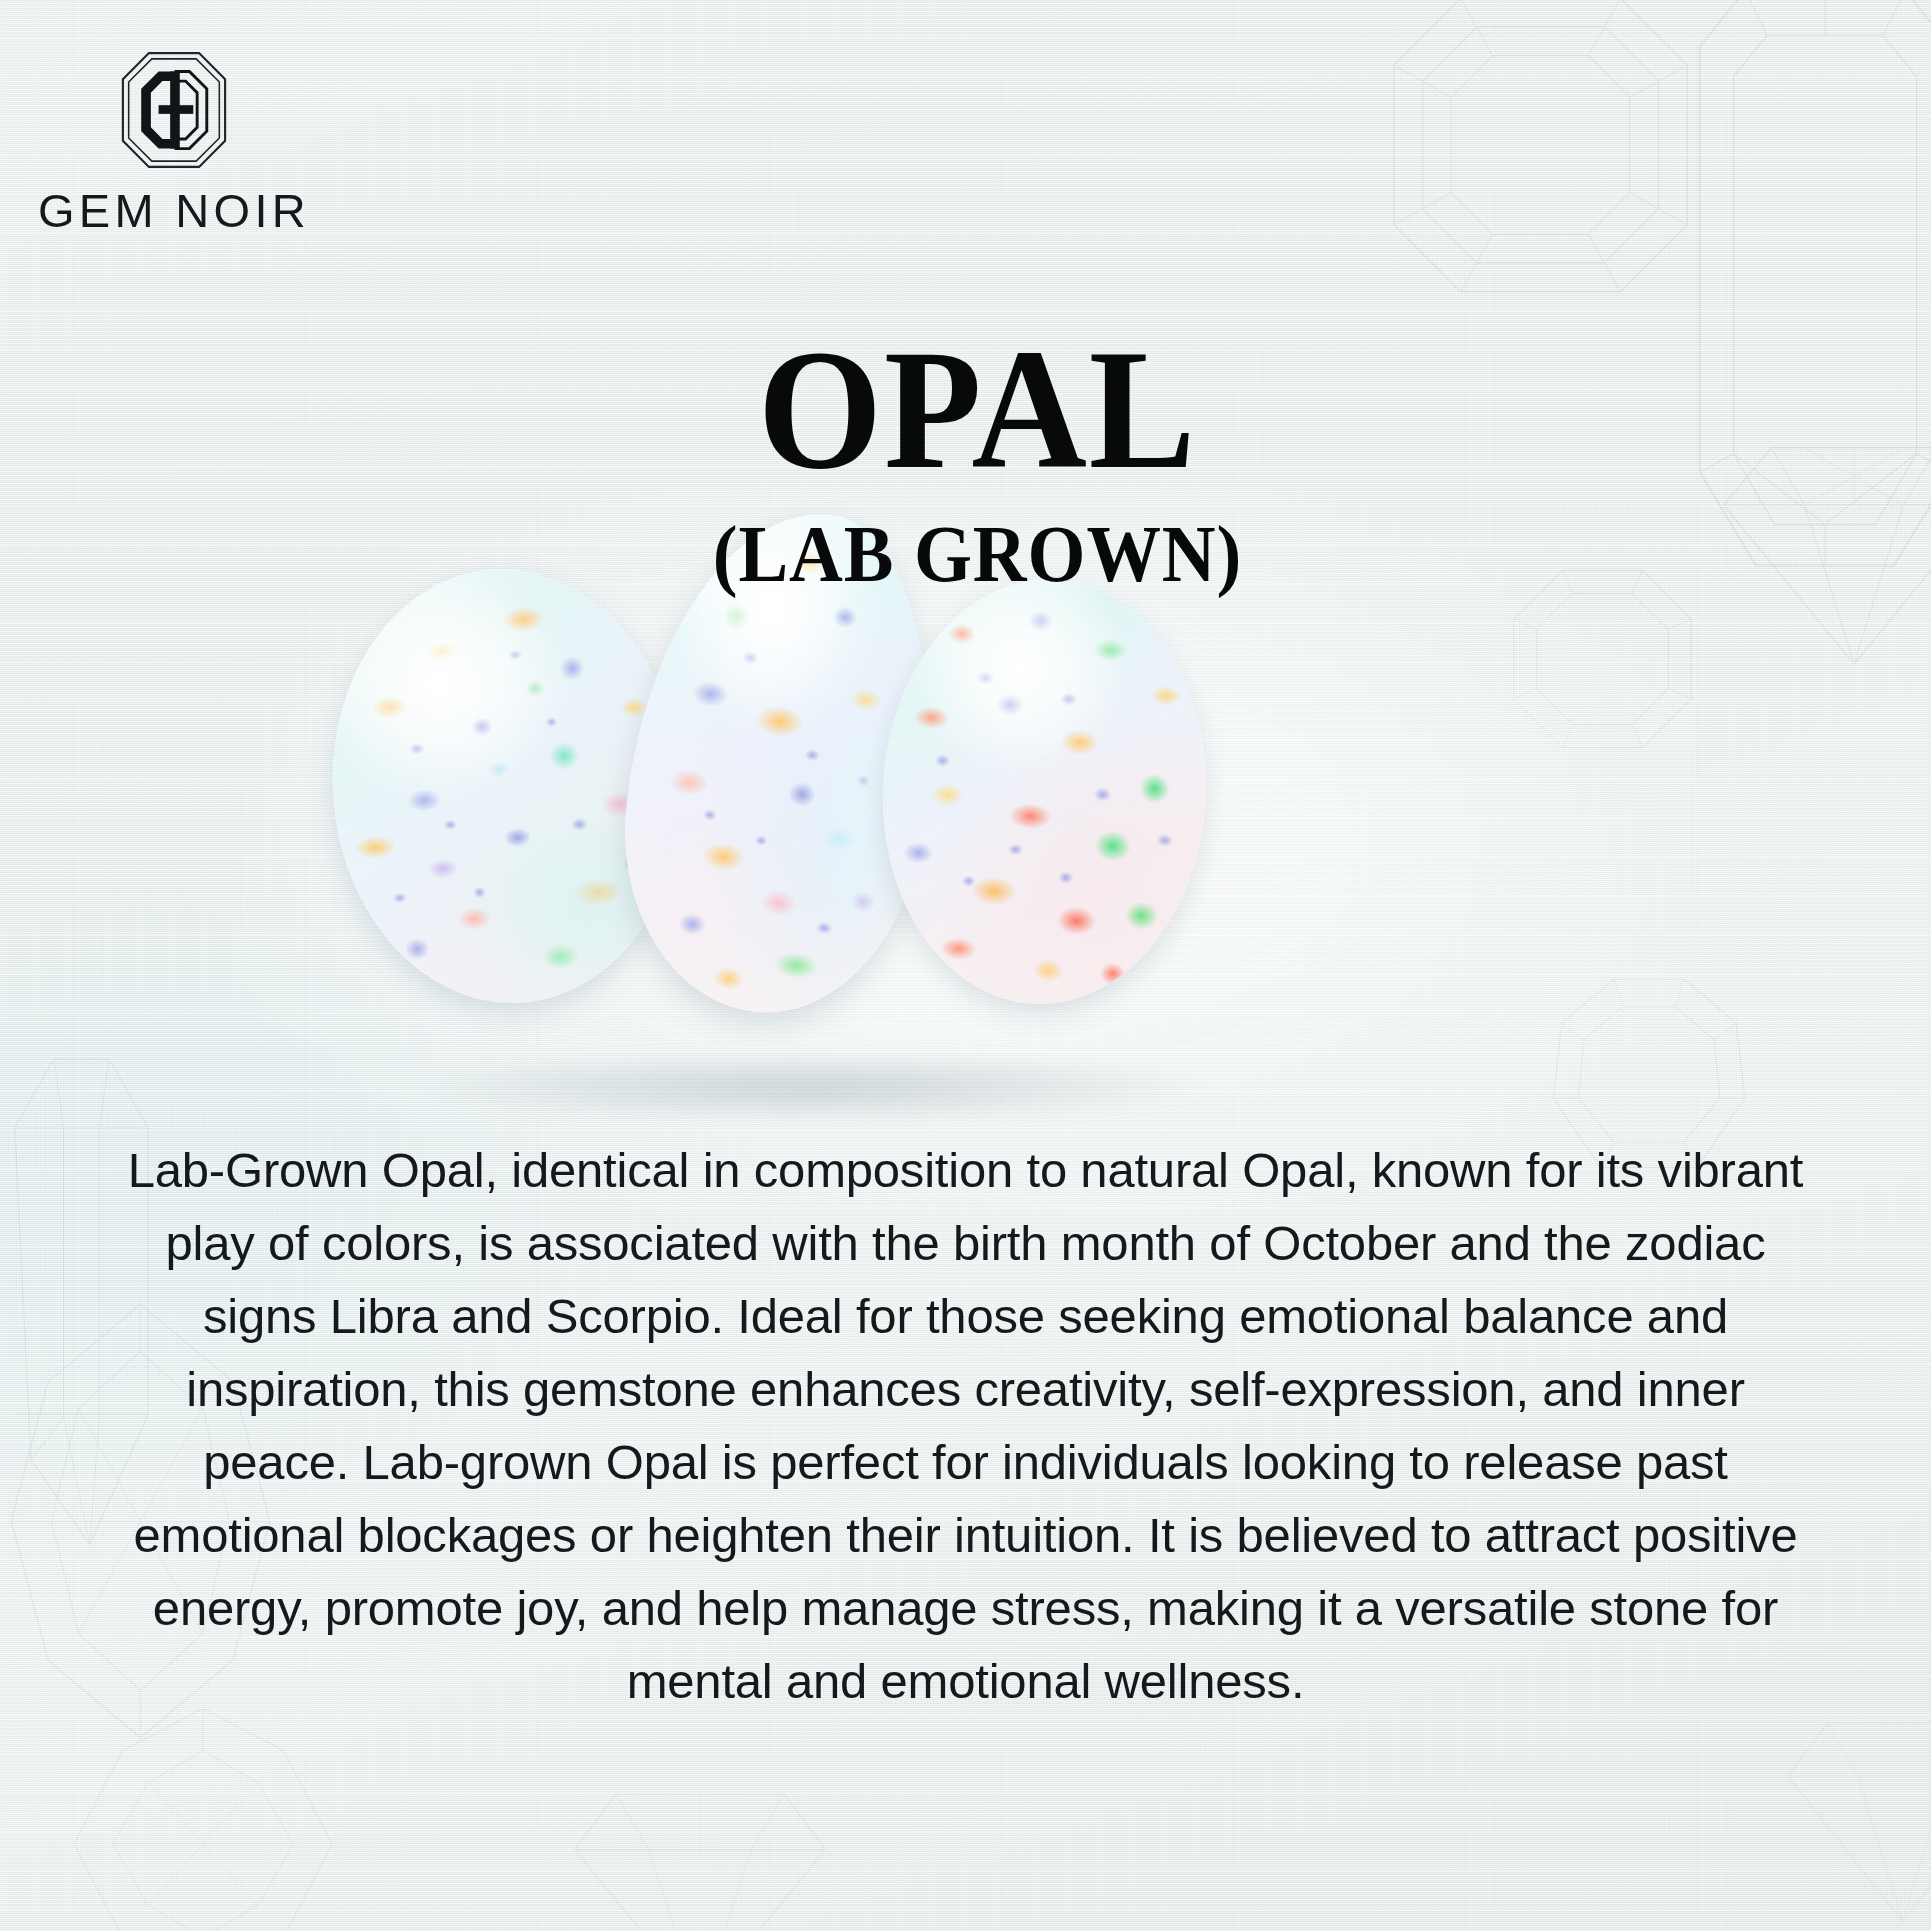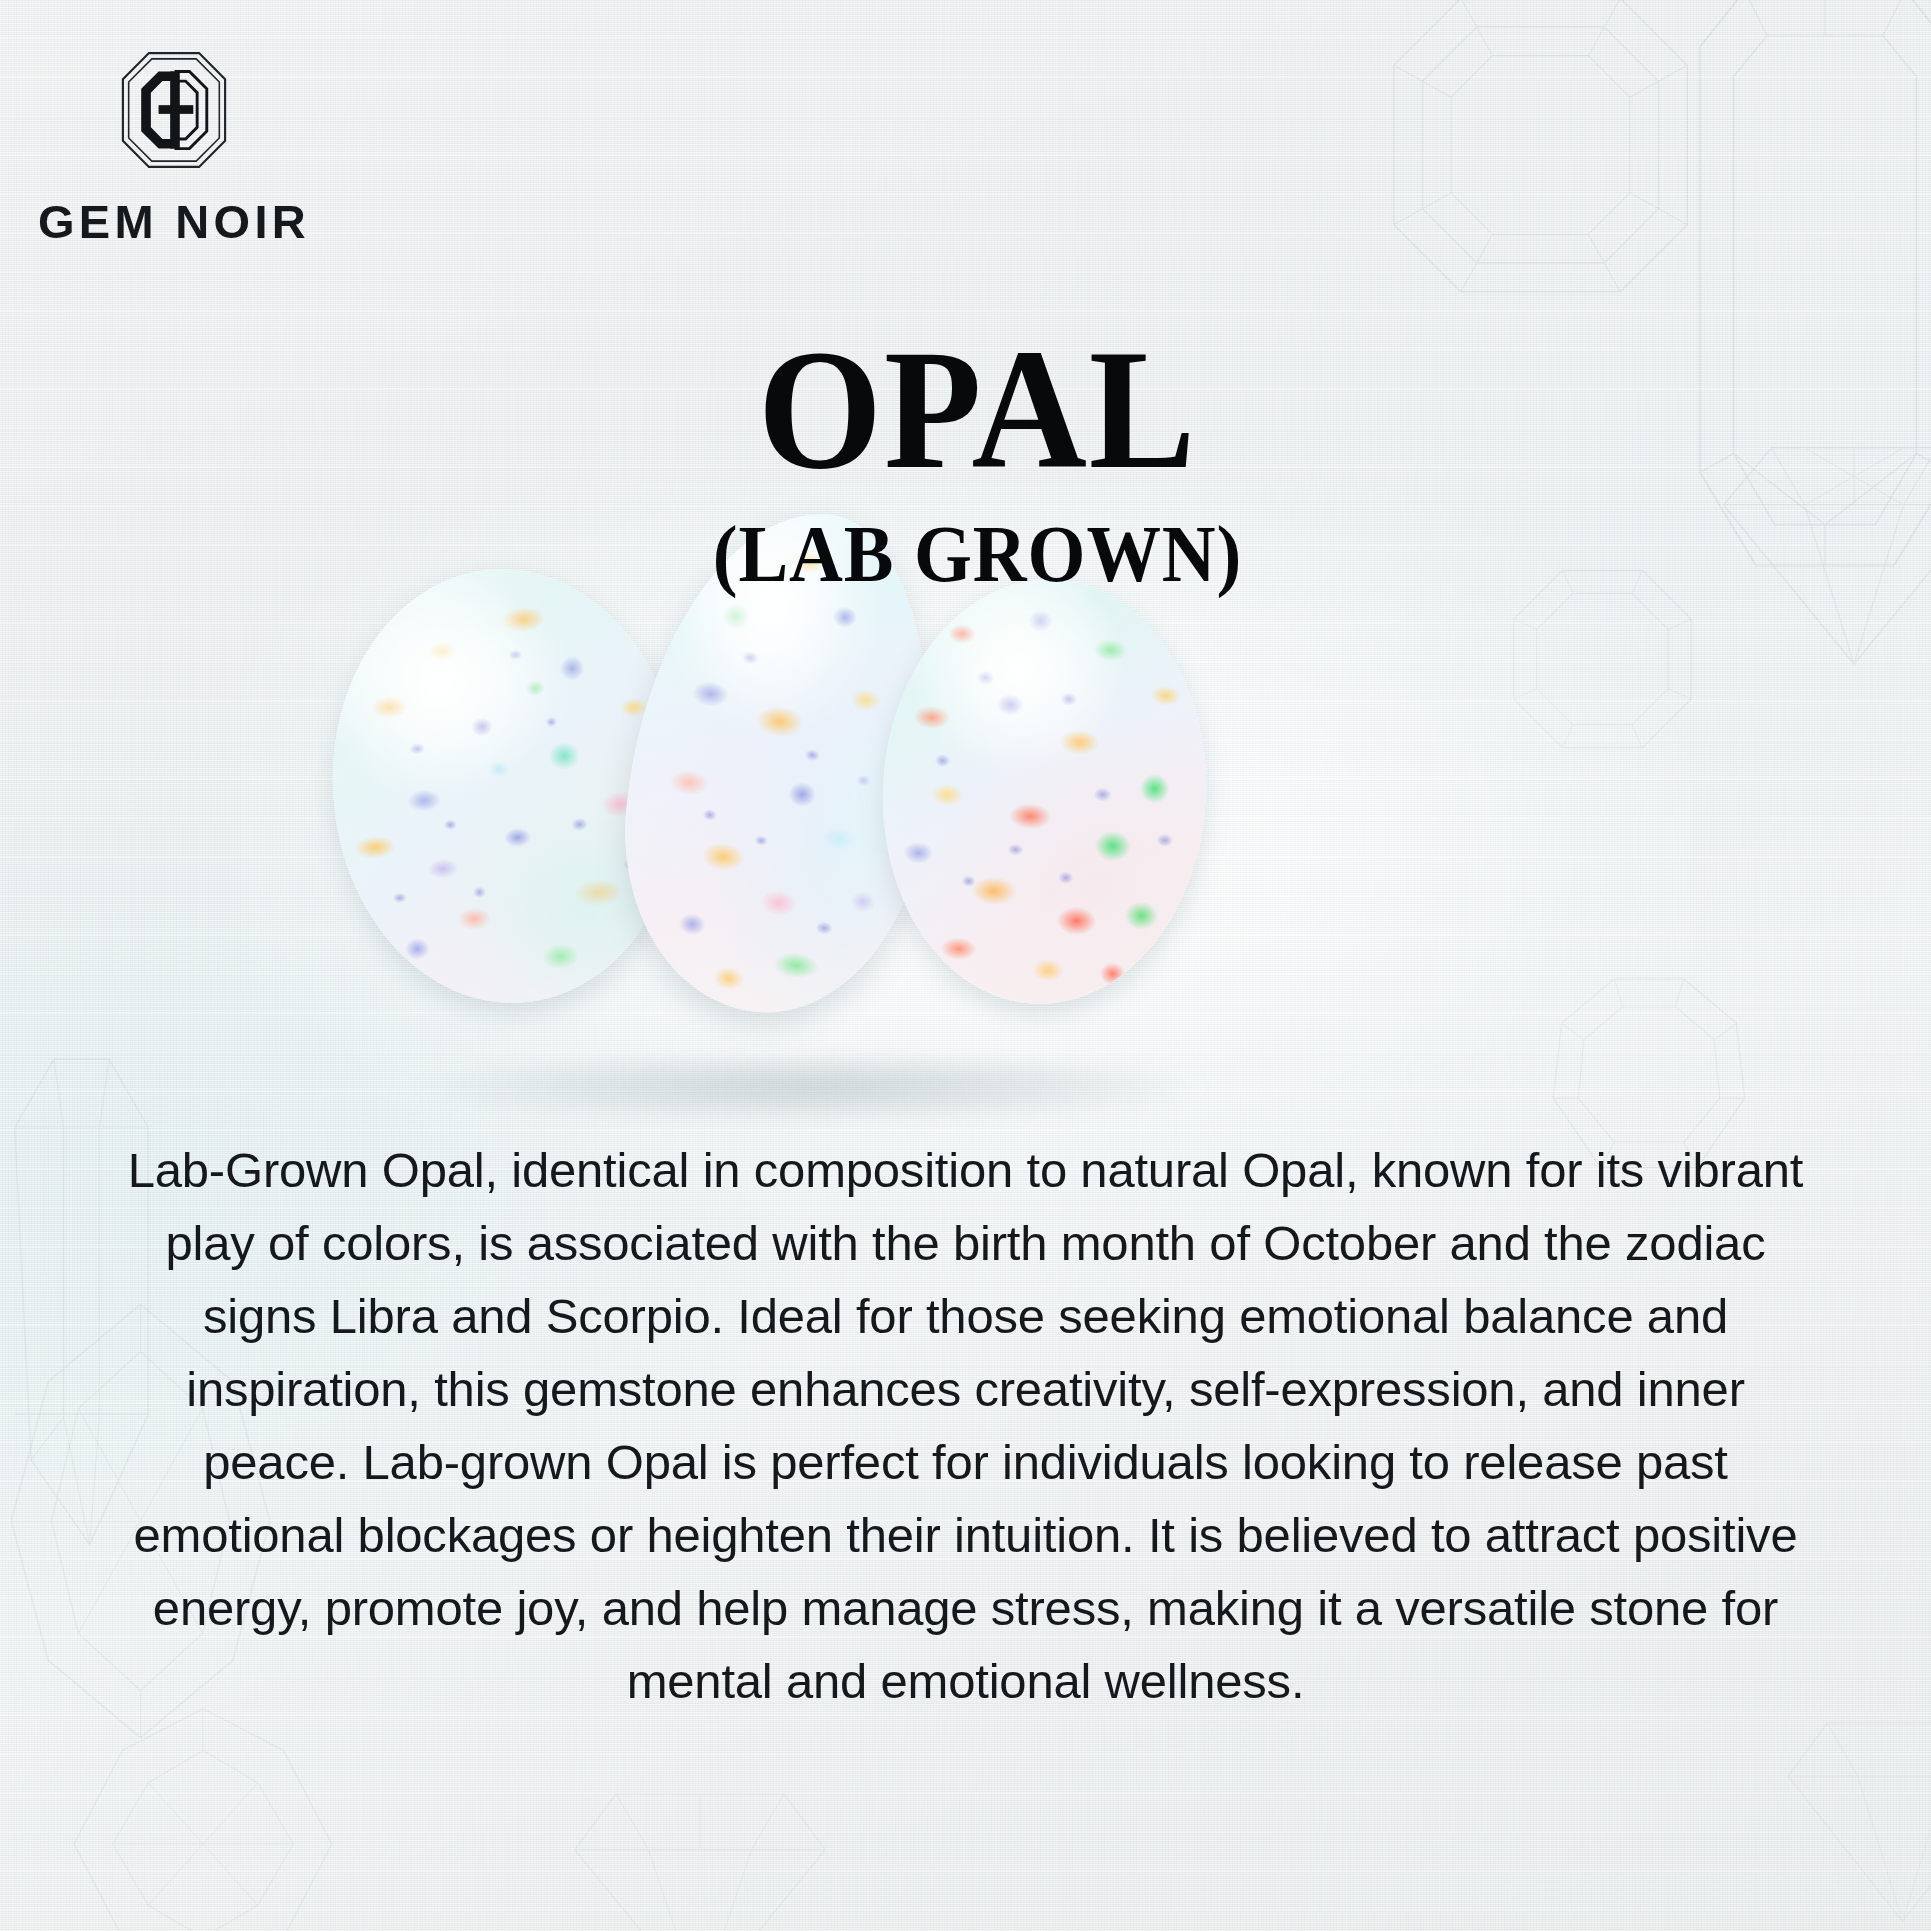--- a/index.html
+++ b/index.html
@@ -40,22 +40,22 @@
   .wm svg{display:block;}
   .wm svg path,.wm svg polygon,.wm svg line,.wm svg circle{
     fill:none;stroke:#b9c4c4;vector-effect:non-scaling-stroke;
   }
 
   
   #logo{position:absolute;left:34px;top:50px;z-index:6;width:280px;text-align:center;}
   #logo-mark{width:108px;height:116px;margin:0 auto;}
   #logo-mark svg{display:block;}
   #logo-word{
-    margin-top:28px;font-size:47px;letter-spacing:4.3px;color:#15191b;
-    font-weight:700;font-family:"Liberation Sans", sans-serif;white-space:nowrap;
+    margin-top:17px;font-size:47px;letter-spacing:4.3px;color:#15191b;
+    font-weight:400;font-family:"Liberation Sans", sans-serif;white-space:nowrap;
   }
 
   
   #titles{position:absolute;left:0;right:0;top:328px;z-index:6;text-align:center;padding-left:24px;}
   #title{
     font-family:"Liberation Serif", serif;
     font-size:172px;line-height:.95;font-weight:700;color:#07090a;
     letter-spacing:1.9px;transform:scaleX(.93);transform-origin:50% 50%;
   }
   #subtitle{

